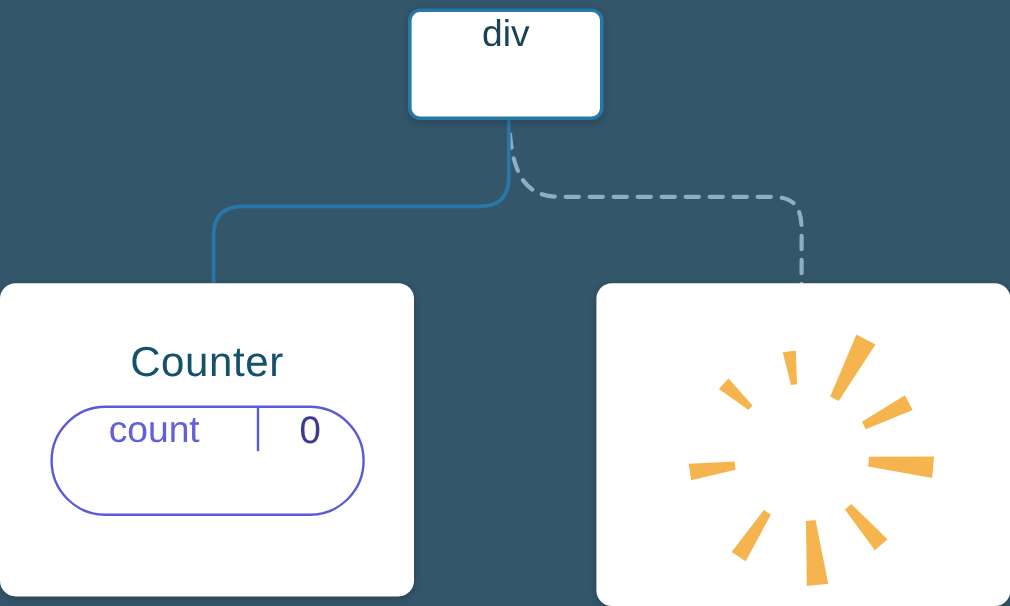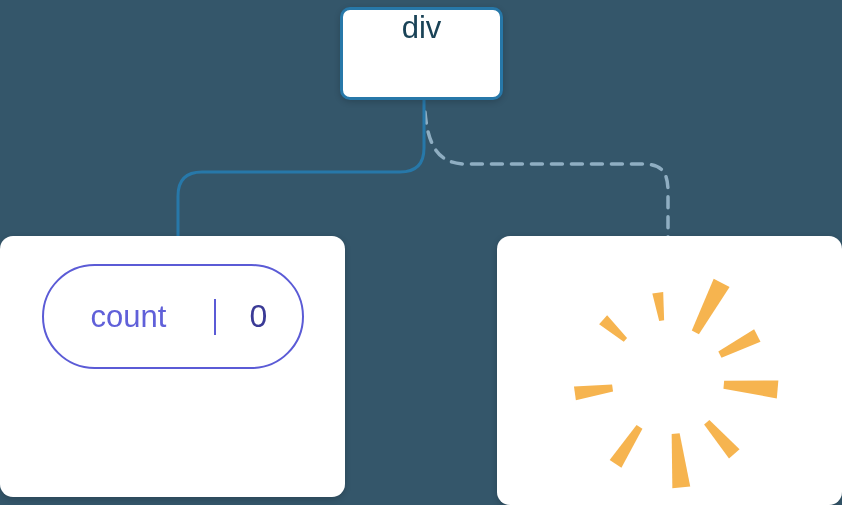--- a/index.html
+++ b/index.html
@@ -40,26 +40,26 @@
     flex-direction: column;
     align-items: center;
   }
   .counter-title {
     margin-top: 46px;
     font-size: 35px;
     font-weight: 500;
     letter-spacing: 0.5px;
   }
   .state-pill {
-    margin-top: 28px;
-    width: 262px; height: 105px;
+    margin-top: 16px;
+    width: 262px; height: 92px;
     border: 2.5px solid #5B5BD6;
     border-radius: 60px;
     display: flex;
-    align-items: center;
+    align-items: flex-start;
     overflow: hidden;
   }
   .state-key-cell {
     width: 172px;
     display: flex;
     align-items: center;
     justify-content: center;
     border-right: 2.5px solid #5B5BD6;
     font-size: 31px;
   }
@@ -87,20 +87,21 @@
   <svg class="connectors" viewBox="0 0 842 505">
     <path d="M 425 112 C 428 148 440 164 466 164 L 642 164 C 662 164 668 172 668 192 L 668 245" fill="none" stroke-width="3.5" stroke-dasharray="11 9" stroke-linecap="round" stroke="#8FAEC2"></path>
     <path d="M 424 98 L 424 148 Q 424 172 400 172 L 202 172 Q 178 172 178 196 L 178 245" fill="none" stroke-width="3" stroke-linecap="round" stroke="#2778A9"></path>
   </svg>
 
   <div class="card root-node" style="color: rgb(26, 67, 87);">
     <span>div</span>
   </div>
 
   <div class="card counter-card">
+    <div class="counter-title" style="color: rgb(21, 81, 107);">Counter</div>
     <div class="state-pill">
       <div class="state-key-cell">
         <span style="color: rgb(96, 96, 217);">count</span>
       </div>
       <div class="state-value-cell">
         <span style="color: rgb(58, 58, 150);">0</span>
       </div>
     </div>
   </div>
 

